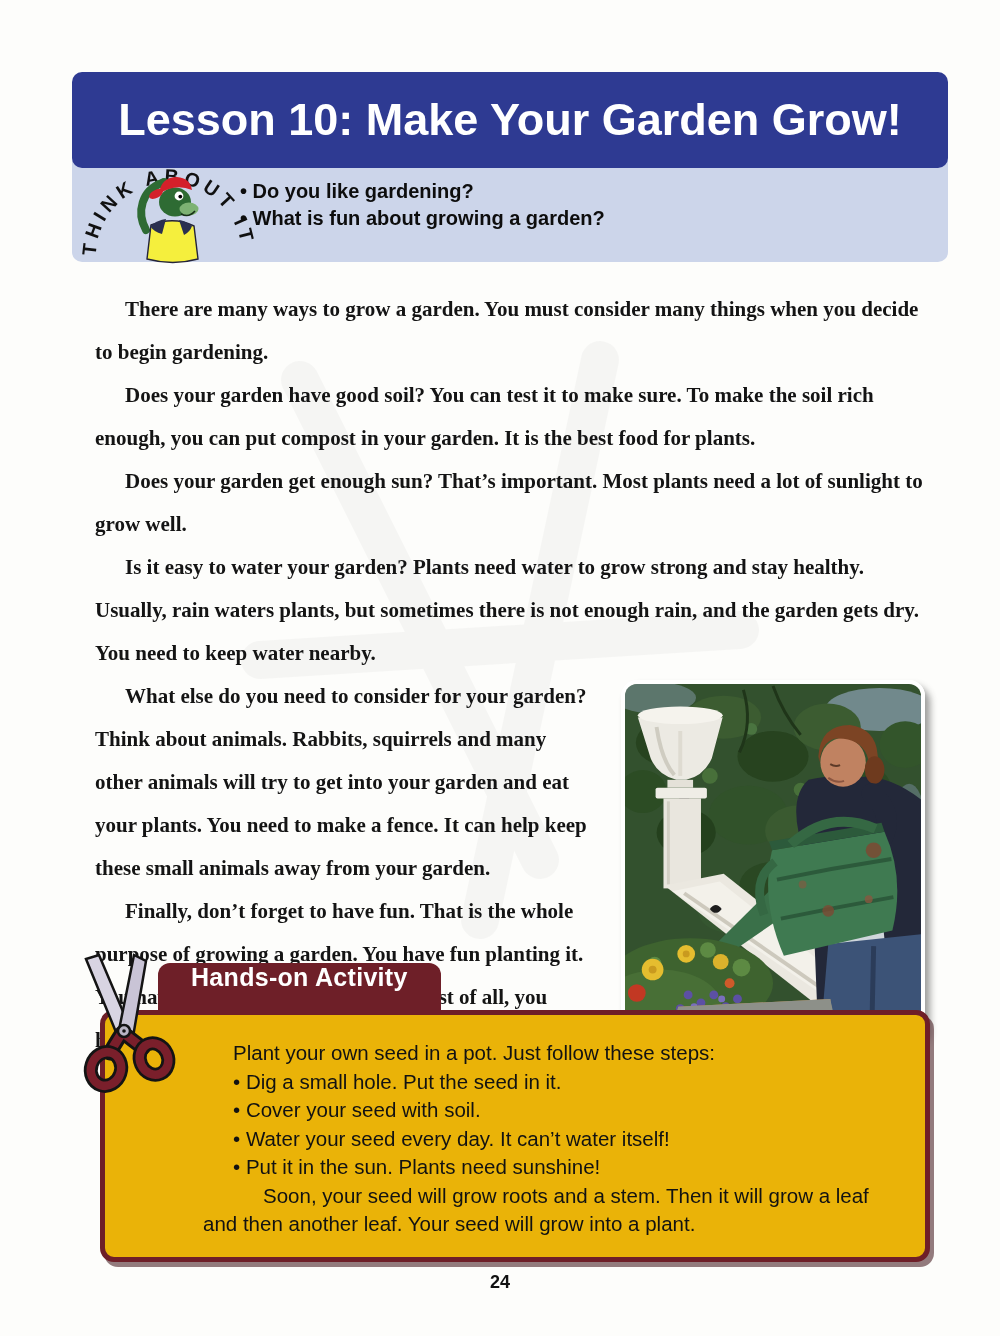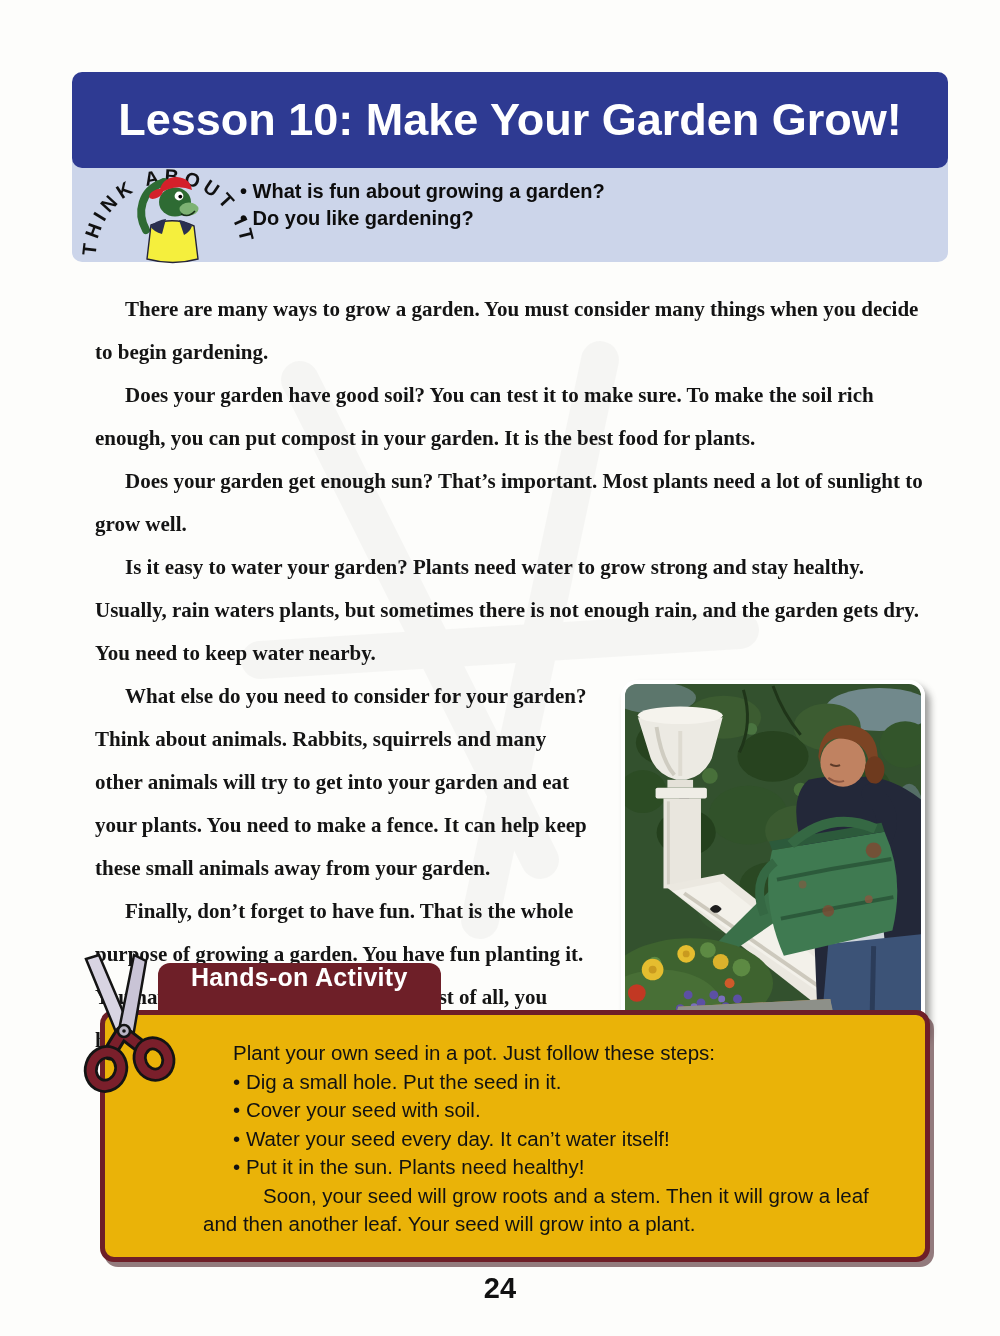--- a/index.html
+++ b/index.html
@@ -62,21 +62,21 @@
     font-size:20.5px;line-height:28.5px;color:#121212;
   }
   .box .intro{margin:0;}
   .box ul{margin:0;padding:0;list-style:none;}
   .box ul li::before{content:"• ";}
   .box .outro{margin:0 0 0 -30px;text-indent:60px;}
   .scissors{position:absolute;left:-34px;top:-12px;z-index:3;}
 
   .page-number{
     position:absolute;left:0;top:1272px;width:1000px;text-align:center;
-    font-size:29px;font-weight:bold;color:#111;
+    font-size:18px;font-weight:bold;color:#111;
   }
 </style>
 </head>
 <body>
 
 <svg class="watermark" viewBox="0 0 640 680">
   <g stroke="#777" stroke-width="38" fill="none" stroke-linecap="round">
     <path d="M120 80 L360 560"></path>
     <path d="M420 60 L300 620"></path>
     <path d="M80 360 L560 330"></path>
@@ -105,22 +105,22 @@
       <circle cx="100.3" cy="46.6" r="1.9" fill="#000"></circle>
       <path d="M101 64 Q109 68 115 61" stroke="#173117" stroke-width="1.6" fill="none"></path>
       <path d="M79 44 Q81 27 97 27 Q110 28 112 40 Q95 33 79 44 Z" fill="#d4202a"></path>
       <ellipse cx="76" cy="44" rx="7.5" ry="4" fill="#d4202a" transform="rotate(-28 76 44)"></ellipse>
       <path d="M71 75 Q94 66 114 76 L118 109 Q93 116 67 109 Z" fill="#f5ef3d" stroke="#23233a" stroke-width="1.4"></path>
       <path d="M70 76 Q78 70 86 69 L82 84 Q74 82 70 76 Z" fill="#2a3050"></path>
       <path d="M112 76 Q106 71 99 70 L104 85 Q110 82 112 76 Z" fill="#2a3050"></path>
     </g>
   </svg>
   <ul class="questions">
+    <li>Do you like gardening?</li>
     <li>What is fun about growing a garden?</li>
-    <li>Do you like gardening?</li>
   </ul>
 </div>
 
 <div class="article">
   <p>There are many ways to grow a garden. You must consider many things when you decide to begin gardening.</p>
   <p>Does your garden have good soil? You can test it to make sure. To make the soil rich enough, you can put compost in your garden. It is the best food for plants.</p>
   <p>Does your garden get enough sun? That’s important. Most plants need a lot of sunlight to grow well.</p>
   <p>Is it easy to water your garden? Plants need water to grow strong and stay healthy. Usually, rain waters plants, but sometimes there is not enough rain, and the garden gets dry. You need to keep water nearby.</p>
 
   <div class="photo-wrap">
@@ -262,19 +262,19 @@
   <div class="tab">
     <span>Hands-on Activity</span>
   </div>
 
   <div class="box">
     <p class="intro">Plant your own seed in a pot. Just follow these steps:</p>
     <ul>
       <li>Dig a small hole. Put the seed in it.</li>
       <li>Cover your seed with soil.</li>
       <li>Water your seed every day. It can’t water itself!</li>
-      <li>Put it in the sun. Plants need healthy!</li>
+      <li>Put it in the sun. Plants need sunshine!</li>
     </ul>
     <p class="outro">Soon, your seed will grow roots and a stem. Then it will grow a leaf and then another leaf. Your seed will grow into a plant.</p>
   </div>
 </div>
 
 <div class="page-number">24</div>
 
 </body></html>

